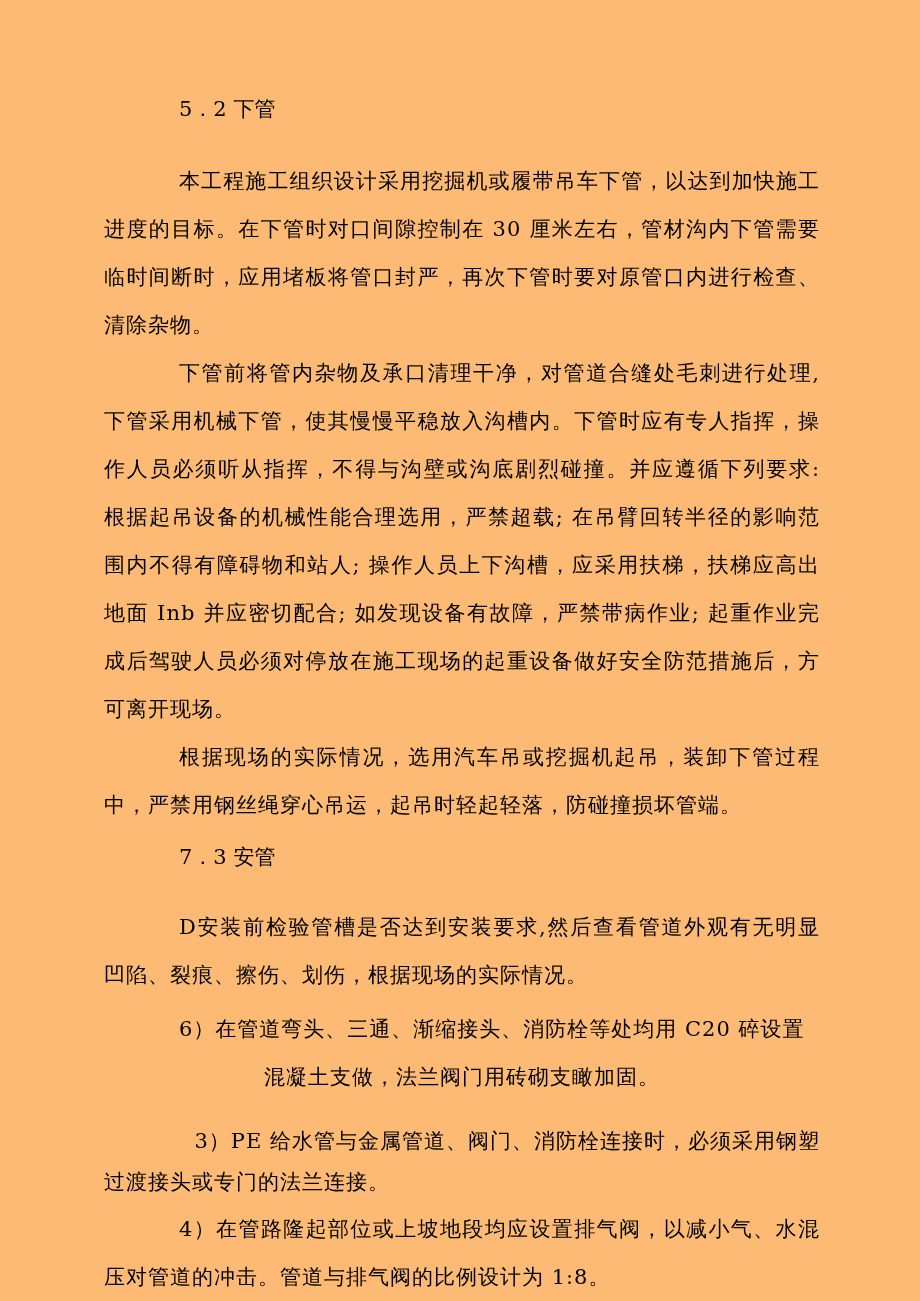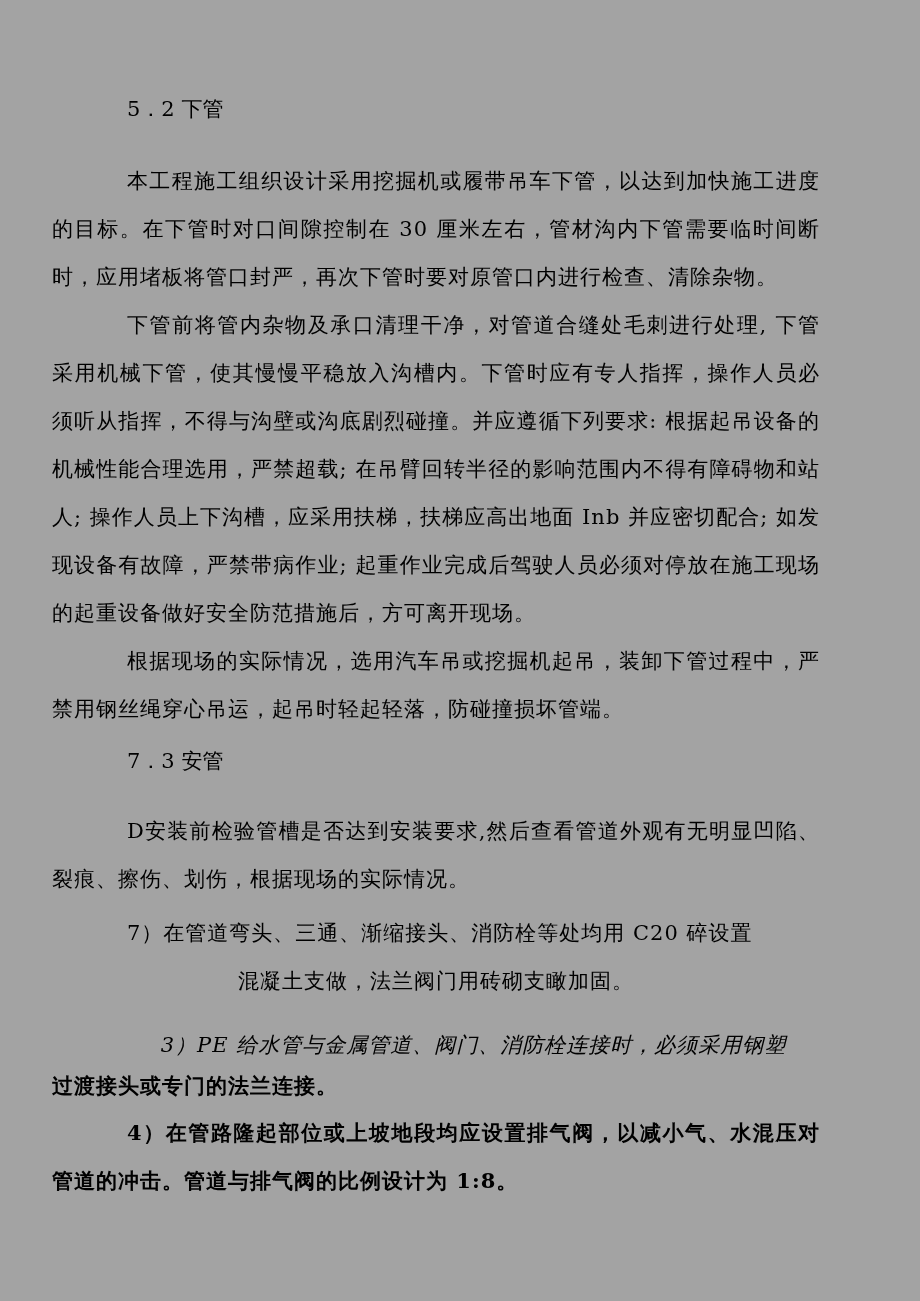--- a/index.html
+++ b/index.html
@@ -7,22 +7,22 @@
     background: #ffffff;
   }
   body {
     width: 920px;
     height: 1301px;
     overflow: hidden;
   }
   .page {
     width: 920px;
     height: 1301px;
-    background: #a3a3a3;
-    padding: 85px 100px 0 52px;
+    background: #fdba74;
+    padding: 85px 100px 0 104px;
     font-family: "DejaVu Serif", "Liberation Serif", serif;
     font-size: 21px;
     color: #000000;
   }
   .heading {
     line-height: 48px;
     text-indent: 75px;
     font-weight: normal;
     font-size: 21px;
   }
@@ -31,42 +31,42 @@
     text-align: justify;
     letter-spacing: 1px;
   }
   .indent { text-indent: 75px; }
   .cont { text-indent: 0; }
 
   #s0 { margin-bottom: 24px; }
   #s4 { margin-top: 4px; margin-bottom: 22px; }
   #s6 { margin-top: 6px; text-align: left; }
   #s7 { text-align: center; }
-  #s8 { margin-top: 18px; line-height: 44px; text-align: center; font-style: italic; }
-  #s9 { line-height: 38px; text-align: left; font-weight: bold; }
-  #s10 { margin-top: 4px; font-weight: bold; }
+  #s8 { margin-top: 18px; line-height: 44px; text-align: right; }
+  #s9 { line-height: 38px; text-align: left; }
+  #s10 { margin-top: 4px; }
 </style>
 </head>
 <body>
 
 <div class="page">
 
   <p id="s0" class="heading">5．2 下管</p>
 
   <p id="s1" class="para indent">本工程施工组织设计采用挖掘机或履带吊车下管，以达到加快施工进度的目标。在下管时对口间隙控制在 30 厘米左右，管材沟内下管需要临时间断时，应用堵板将管口封严，再次下管时要对原管口内进行检查、清除杂物。</p>
 
   <p id="s2" class="para indent">下管前将管内杂物及承口清理干净，对管道合缝处毛刺进行处理, 下管采用机械下管，使其慢慢平稳放入沟槽内。下管时应有专人指挥，操作人员必须听从指挥，不得与沟壁或沟底剧烈碰撞。并应遵循下列要求: 根据起吊设备的机械性能合理选用，严禁超载; 在吊臂回转半径的影响范围内不得有障碍物和站人; 操作人员上下沟槽，应采用扶梯，扶梯应高出地面 Inb 并应密切配合; 如发现设备有故障，严禁带病作业; 起重作业完成后驾驶人员必须对停放在施工现场的起重设备做好安全防范措施后，方可离开现场。</p>
 
   <p id="s3" class="para indent">根据现场的实际情况，选用汽车吊或挖掘机起吊，装卸下管过程中，严禁用钢丝绳穿心吊运，起吊时轻起轻落，防碰撞损坏管端。</p>
 
   <p id="s4" class="heading">7．3 安管</p>
 
   <p id="s5" class="para indent">D安装前检验管槽是否达到安装要求,然后查看管道外观有无明显凹陷、裂痕、擦伤、划伤，根据现场的实际情况。</p>
 
-  <p id="s6" class="para indent">7）在管道弯头、三通、渐缩接头、消防栓等处均用 C20 碎设置</p>
+  <p id="s6" class="para indent">6）在管道弯头、三通、渐缩接头、消防栓等处均用 C20 碎设置</p>
 
   <p id="s7" class="para cont">混凝土支做，法兰阀门用砖砌支瞰加固。</p>
 
   <p id="s8" class="para indent">3）PE 给水管与金属管道、阀门、消防栓连接时，必须采用钢塑</p>
 
   <p id="s9" class="para cont">过渡接头或专门的法兰连接。</p>
 
   <p id="s10" class="para indent">4）在管路隆起部位或上坡地段均应设置排气阀，以减小气、水混压对管道的冲击。管道与排气阀的比例设计为 1:8。</p>
 
 </div>

